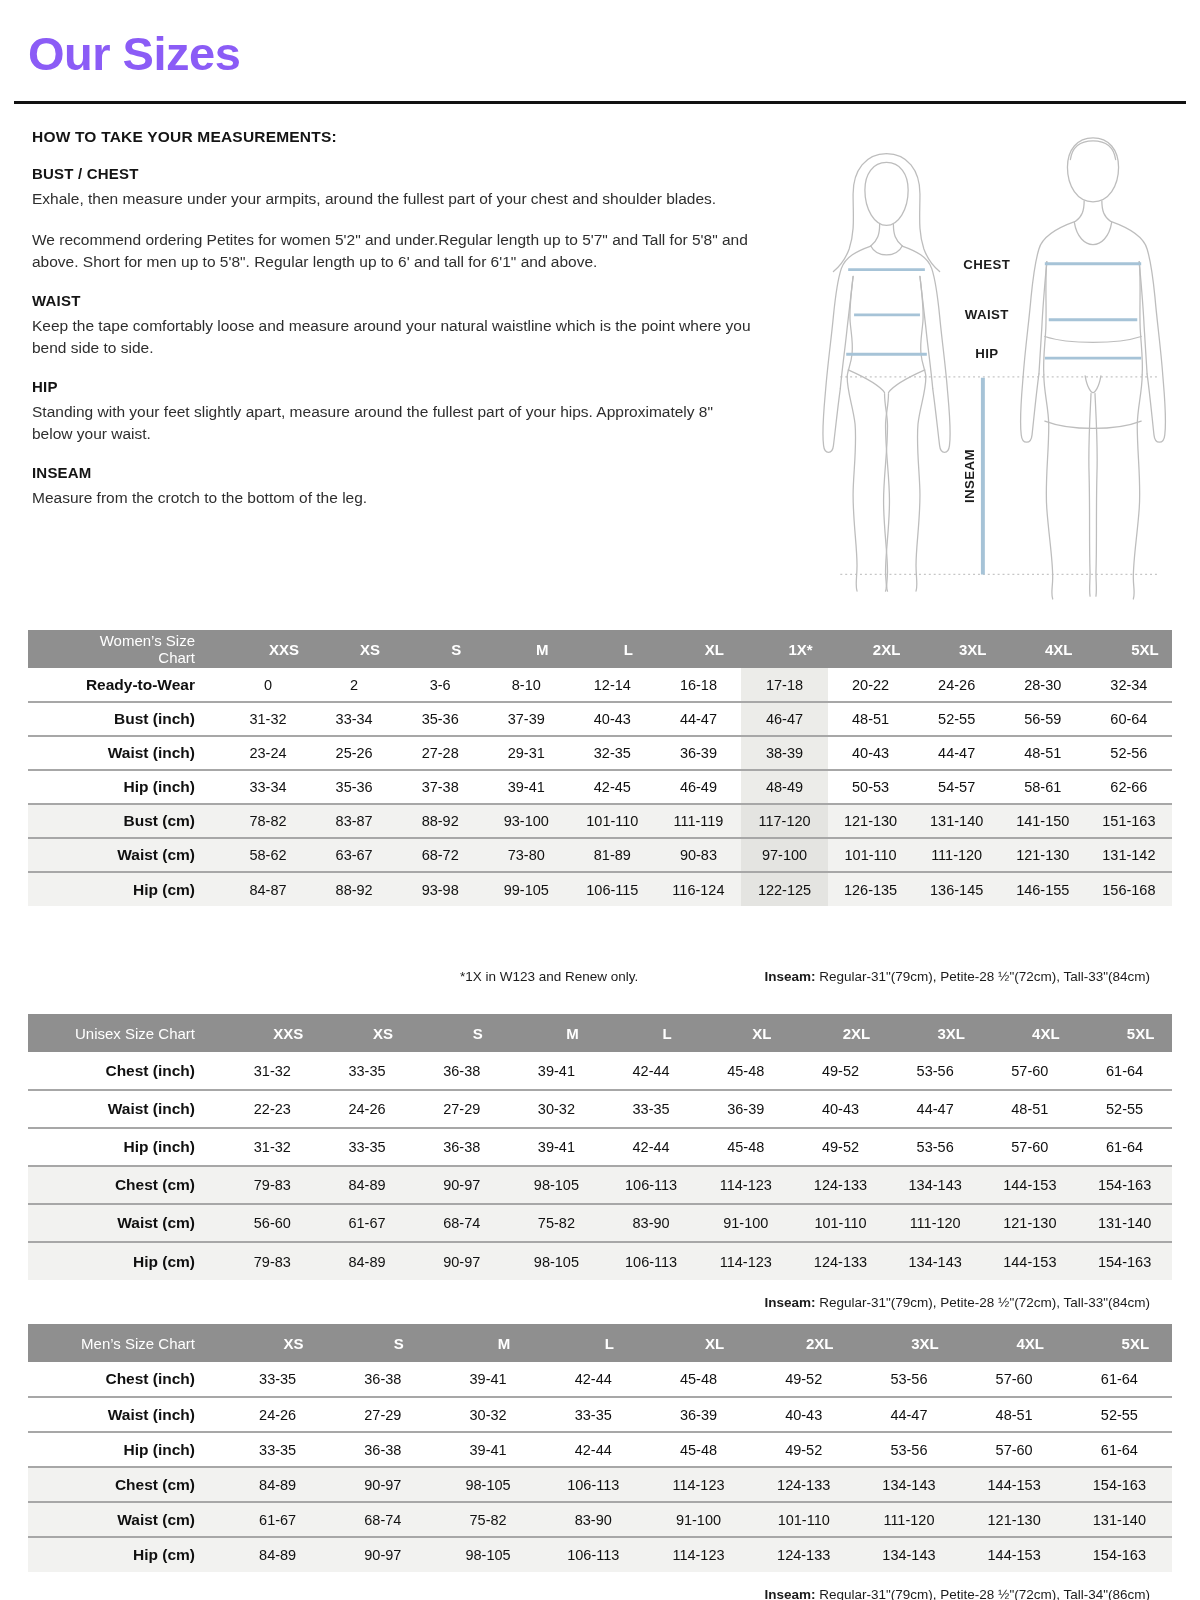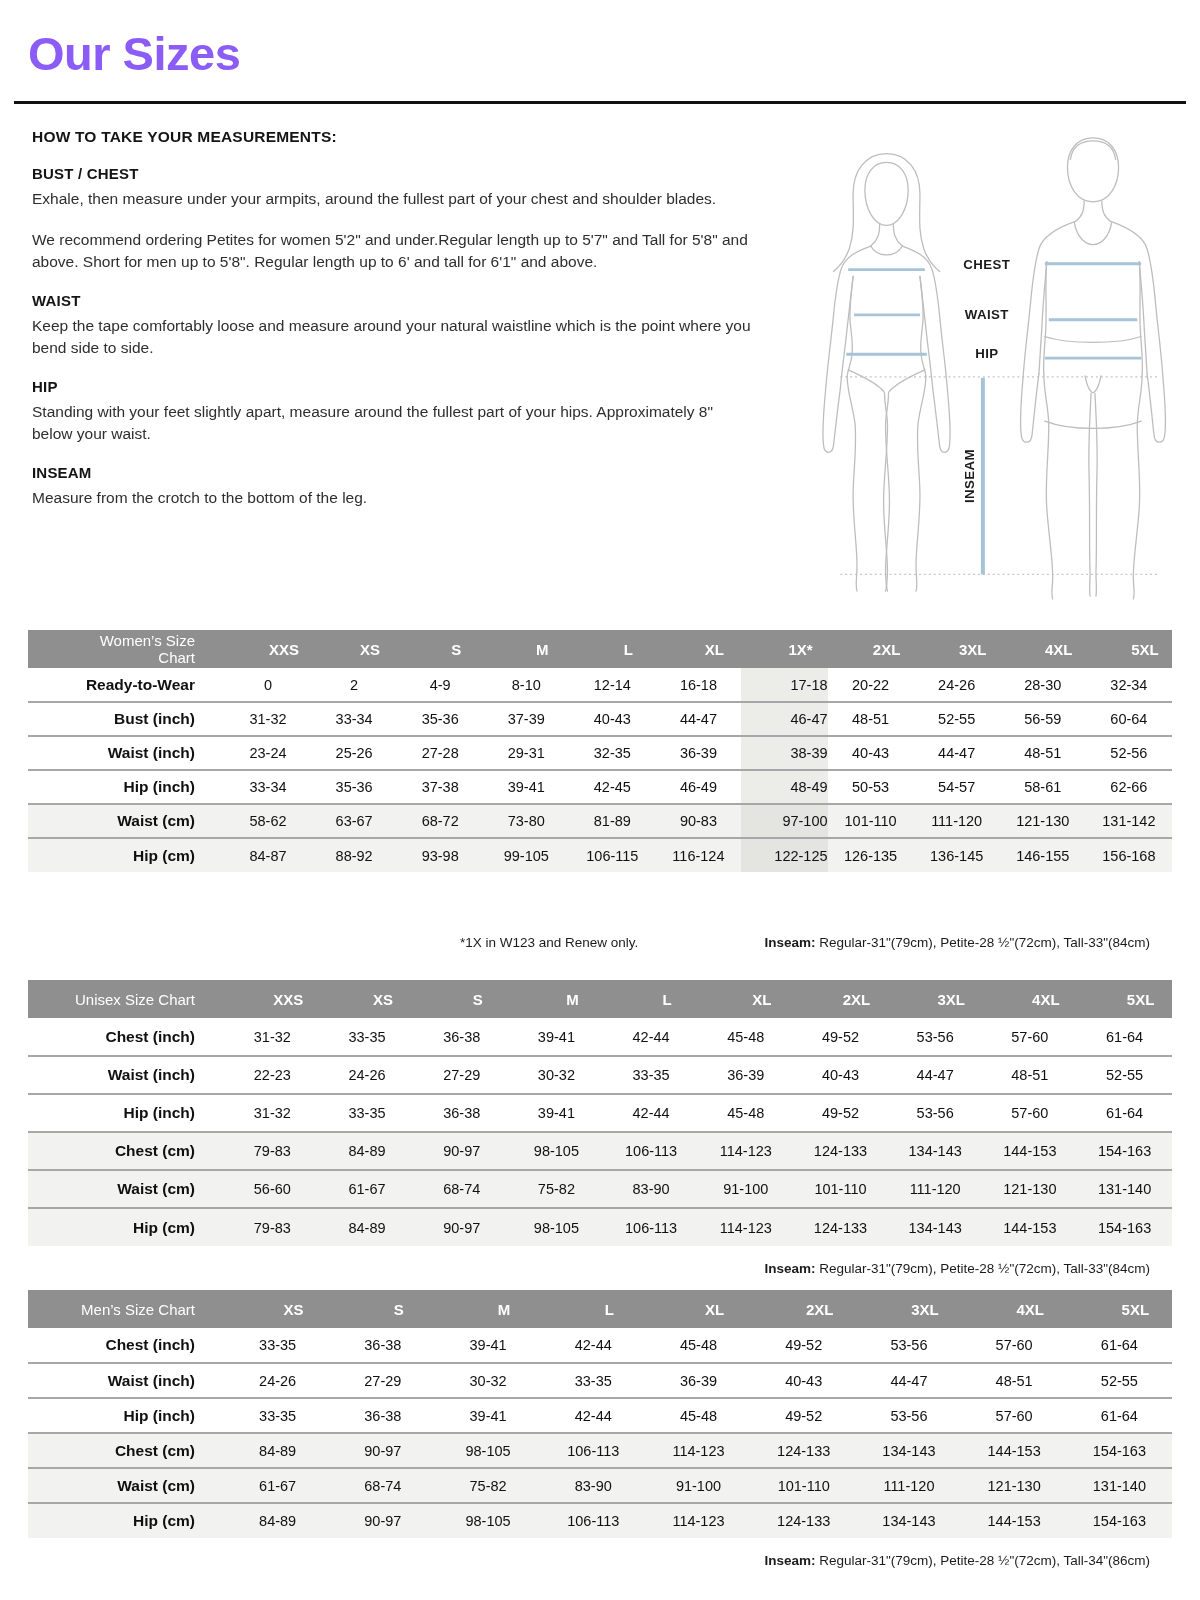--- a/index.html
+++ b/index.html
@@ -54,21 +54,21 @@
     text-align:center; vertical-align:middle; font-size:14.5px; color:#111;
     height:34px; background:#ffffff;
   }
   .t-unisex td { height:38px; }
   .t-men td { height:35px; }
   .size-table td.lbl {
     text-align:right; padding-right:30px; font-weight:700; font-size:15.5px; color:#101010;
   }
   .size-table tbody tr + tr td { border-top:2px solid #a7a7a7; }
   .size-table tr.shaded td { background:#f2f2f0; }
-  .size-table td.hl { background:#ecece9;text-align:right; }
+  .size-table td.hl { background:#ecece9; }
   .size-table tr.shaded td.hl { background:#e4e4e1; }
 
   .footnote-row {
     display:flex; align-items:baseline;
     margin-top:15px; padding-right:22px;
     font-size:13.5px; color:#1b1b1b;
   }
   .footnote-row .note { margin-left:432px;margin-top:48px; }
   .footnote-row .inseam { margin-left:auto; white-space:pre; }
   .footnote-row.right-only .inseam { margin-left:auto; }
@@ -207,21 +207,21 @@
             <th>3XL</th>
             <th>4XL</th>
             <th>5XL</th>
           </tr>
         </thead>
         <tbody>
           <tr>
             <td class="lbl">Ready-to-Wear</td>
             <td>0</td>
             <td>2</td>
-            <td>4-9</td>
+            <td>3-6</td>
             <td>8-10</td>
             <td>12-14</td>
             <td>16-18</td>
             <td class="hl">17-18</td>
             <td>20-22</td>
             <td>24-26</td>
             <td>28-30</td>
             <td>32-34</td>
           </tr>
           <tr>
@@ -260,20 +260,34 @@
             <td>39-41</td>
             <td>42-45</td>
             <td>46-49</td>
             <td class="hl">48-49</td>
             <td>50-53</td>
             <td>54-57</td>
             <td>58-61</td>
             <td>62-66</td>
           </tr>
           <tr class="shaded">
+            <td class="lbl">Bust (cm)</td>
+            <td>78-82</td>
+            <td>83-87</td>
+            <td>88-92</td>
+            <td>93-100</td>
+            <td>101-110</td>
+            <td>111-119</td>
+            <td class="hl">117-120</td>
+            <td>121-130</td>
+            <td>131-140</td>
+            <td>141-150</td>
+            <td>151-163</td>
+          </tr>
+          <tr class="shaded">
             <td class="lbl">Waist (cm)</td>
             <td>58-62</td>
             <td>63-67</td>
             <td>68-72</td>
             <td>73-80</td>
             <td>81-89</td>
             <td>90-83</td>
             <td class="hl">97-100</td>
             <td>101-110</td>
             <td>111-120</td>

